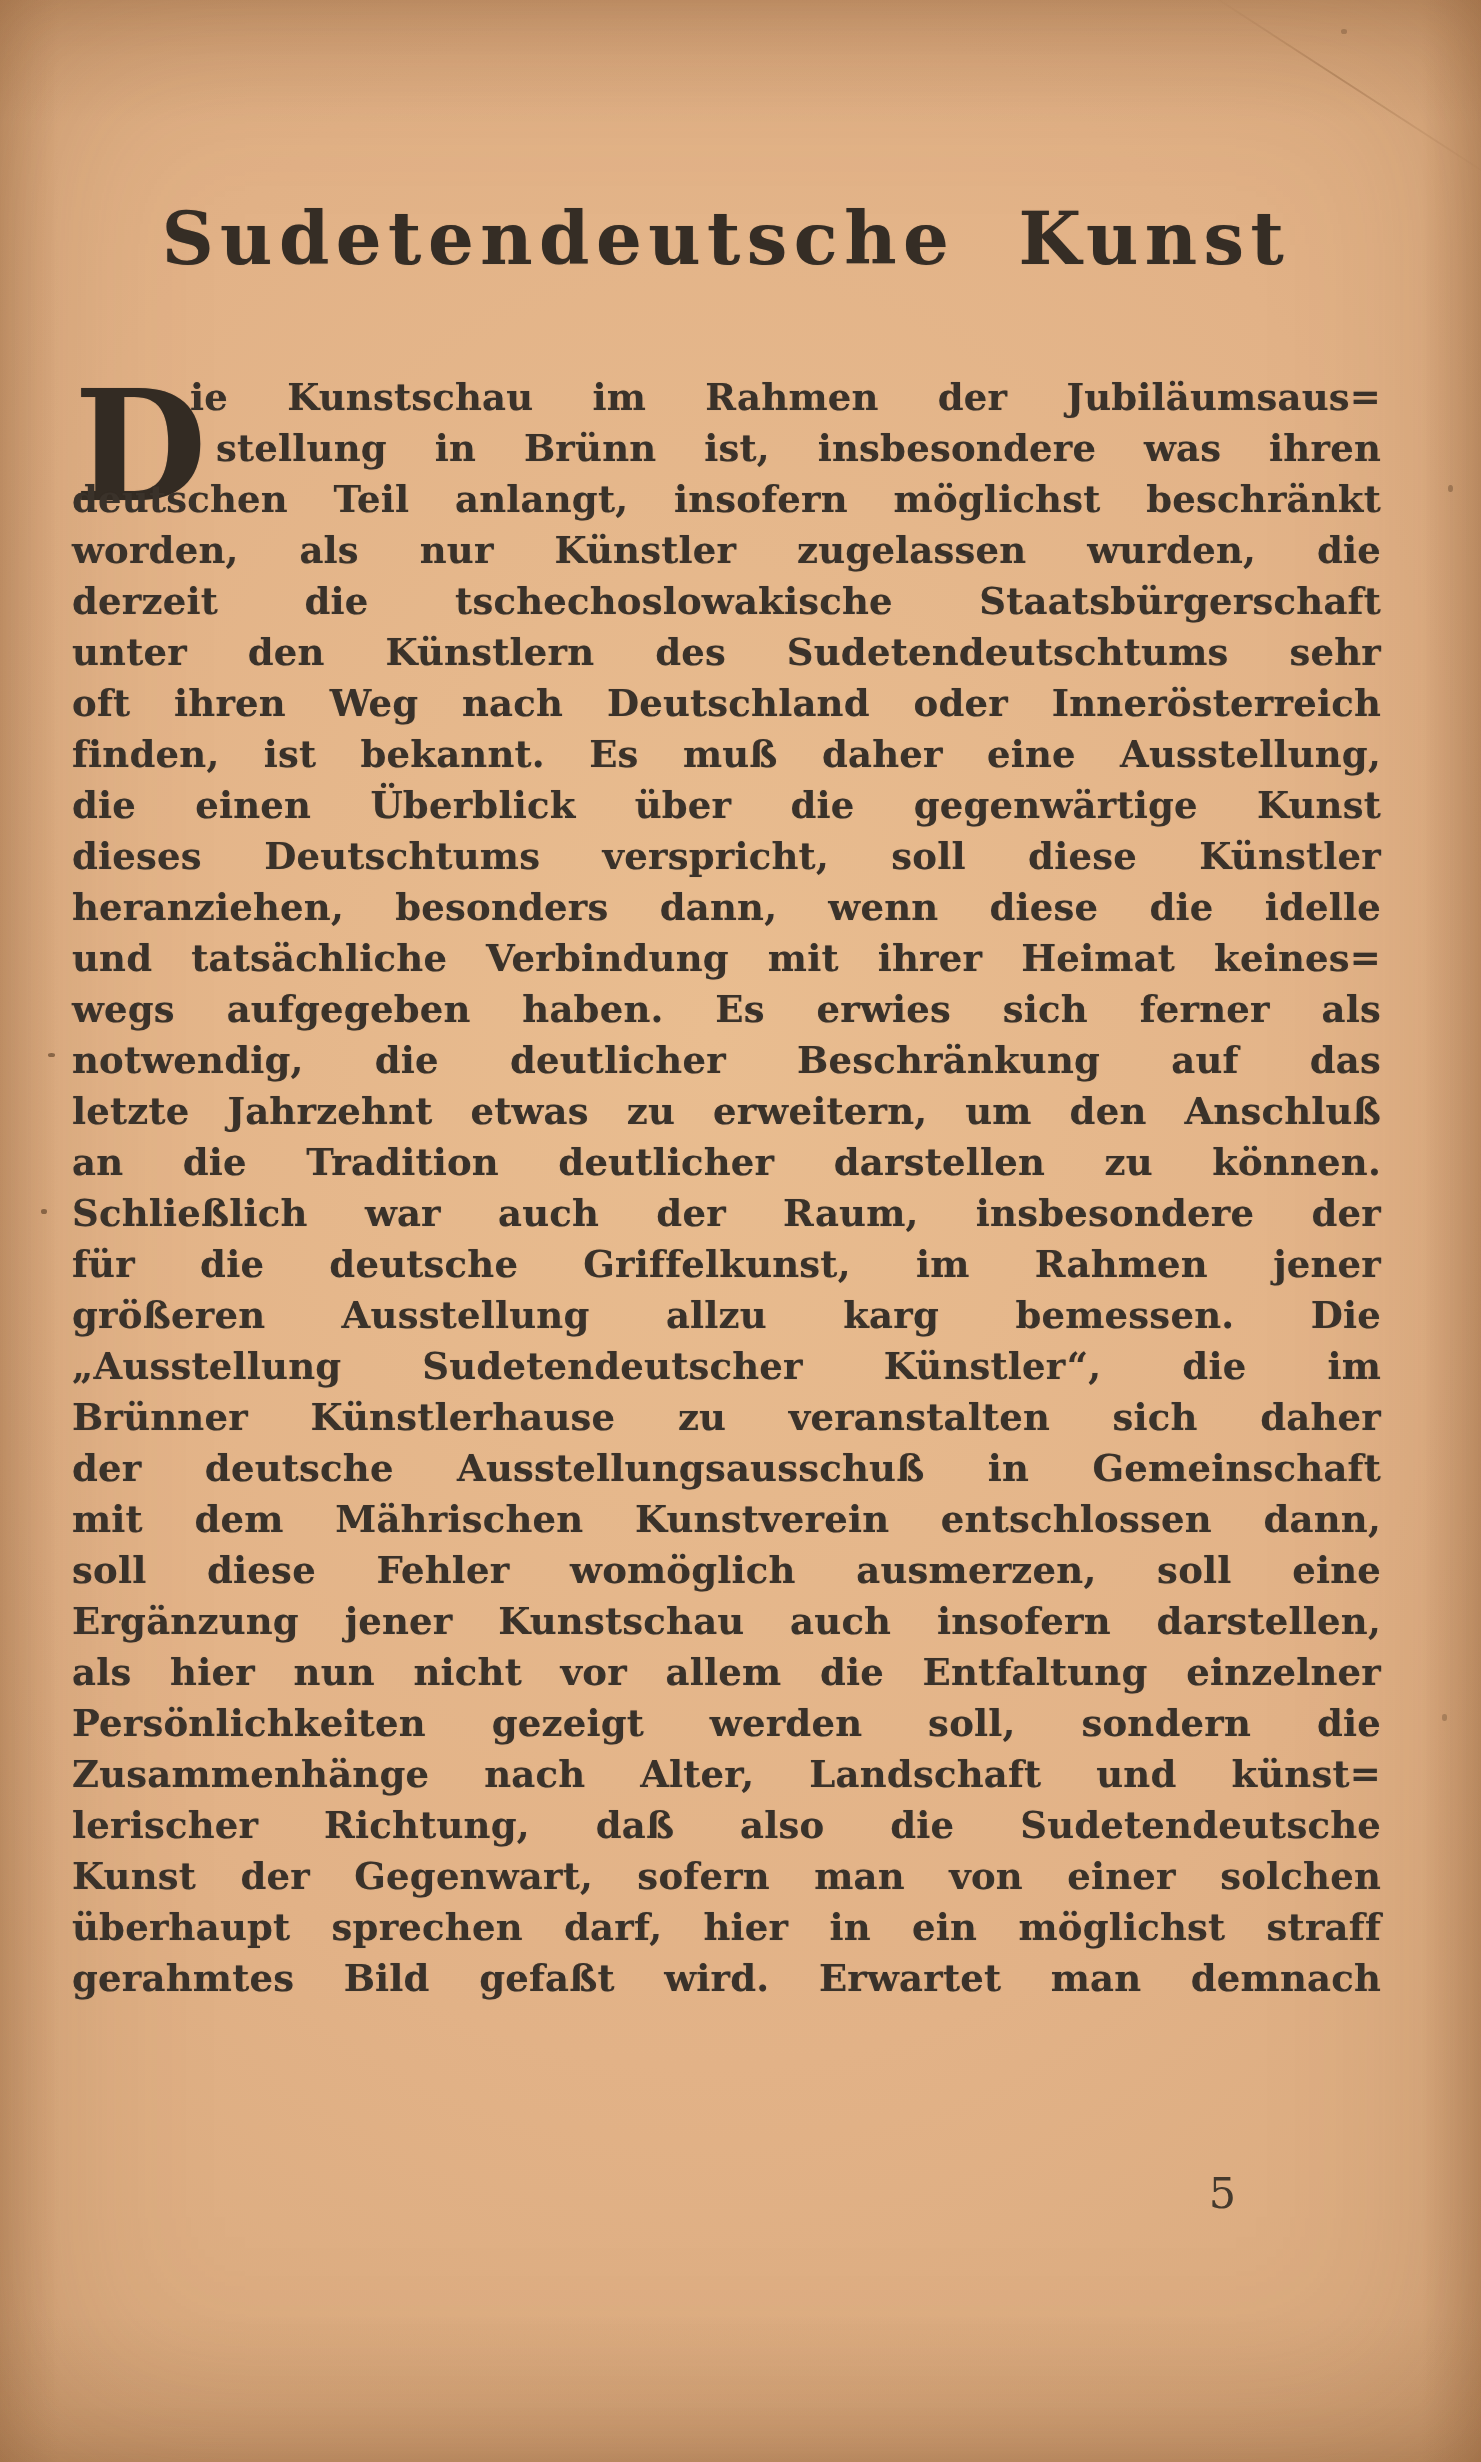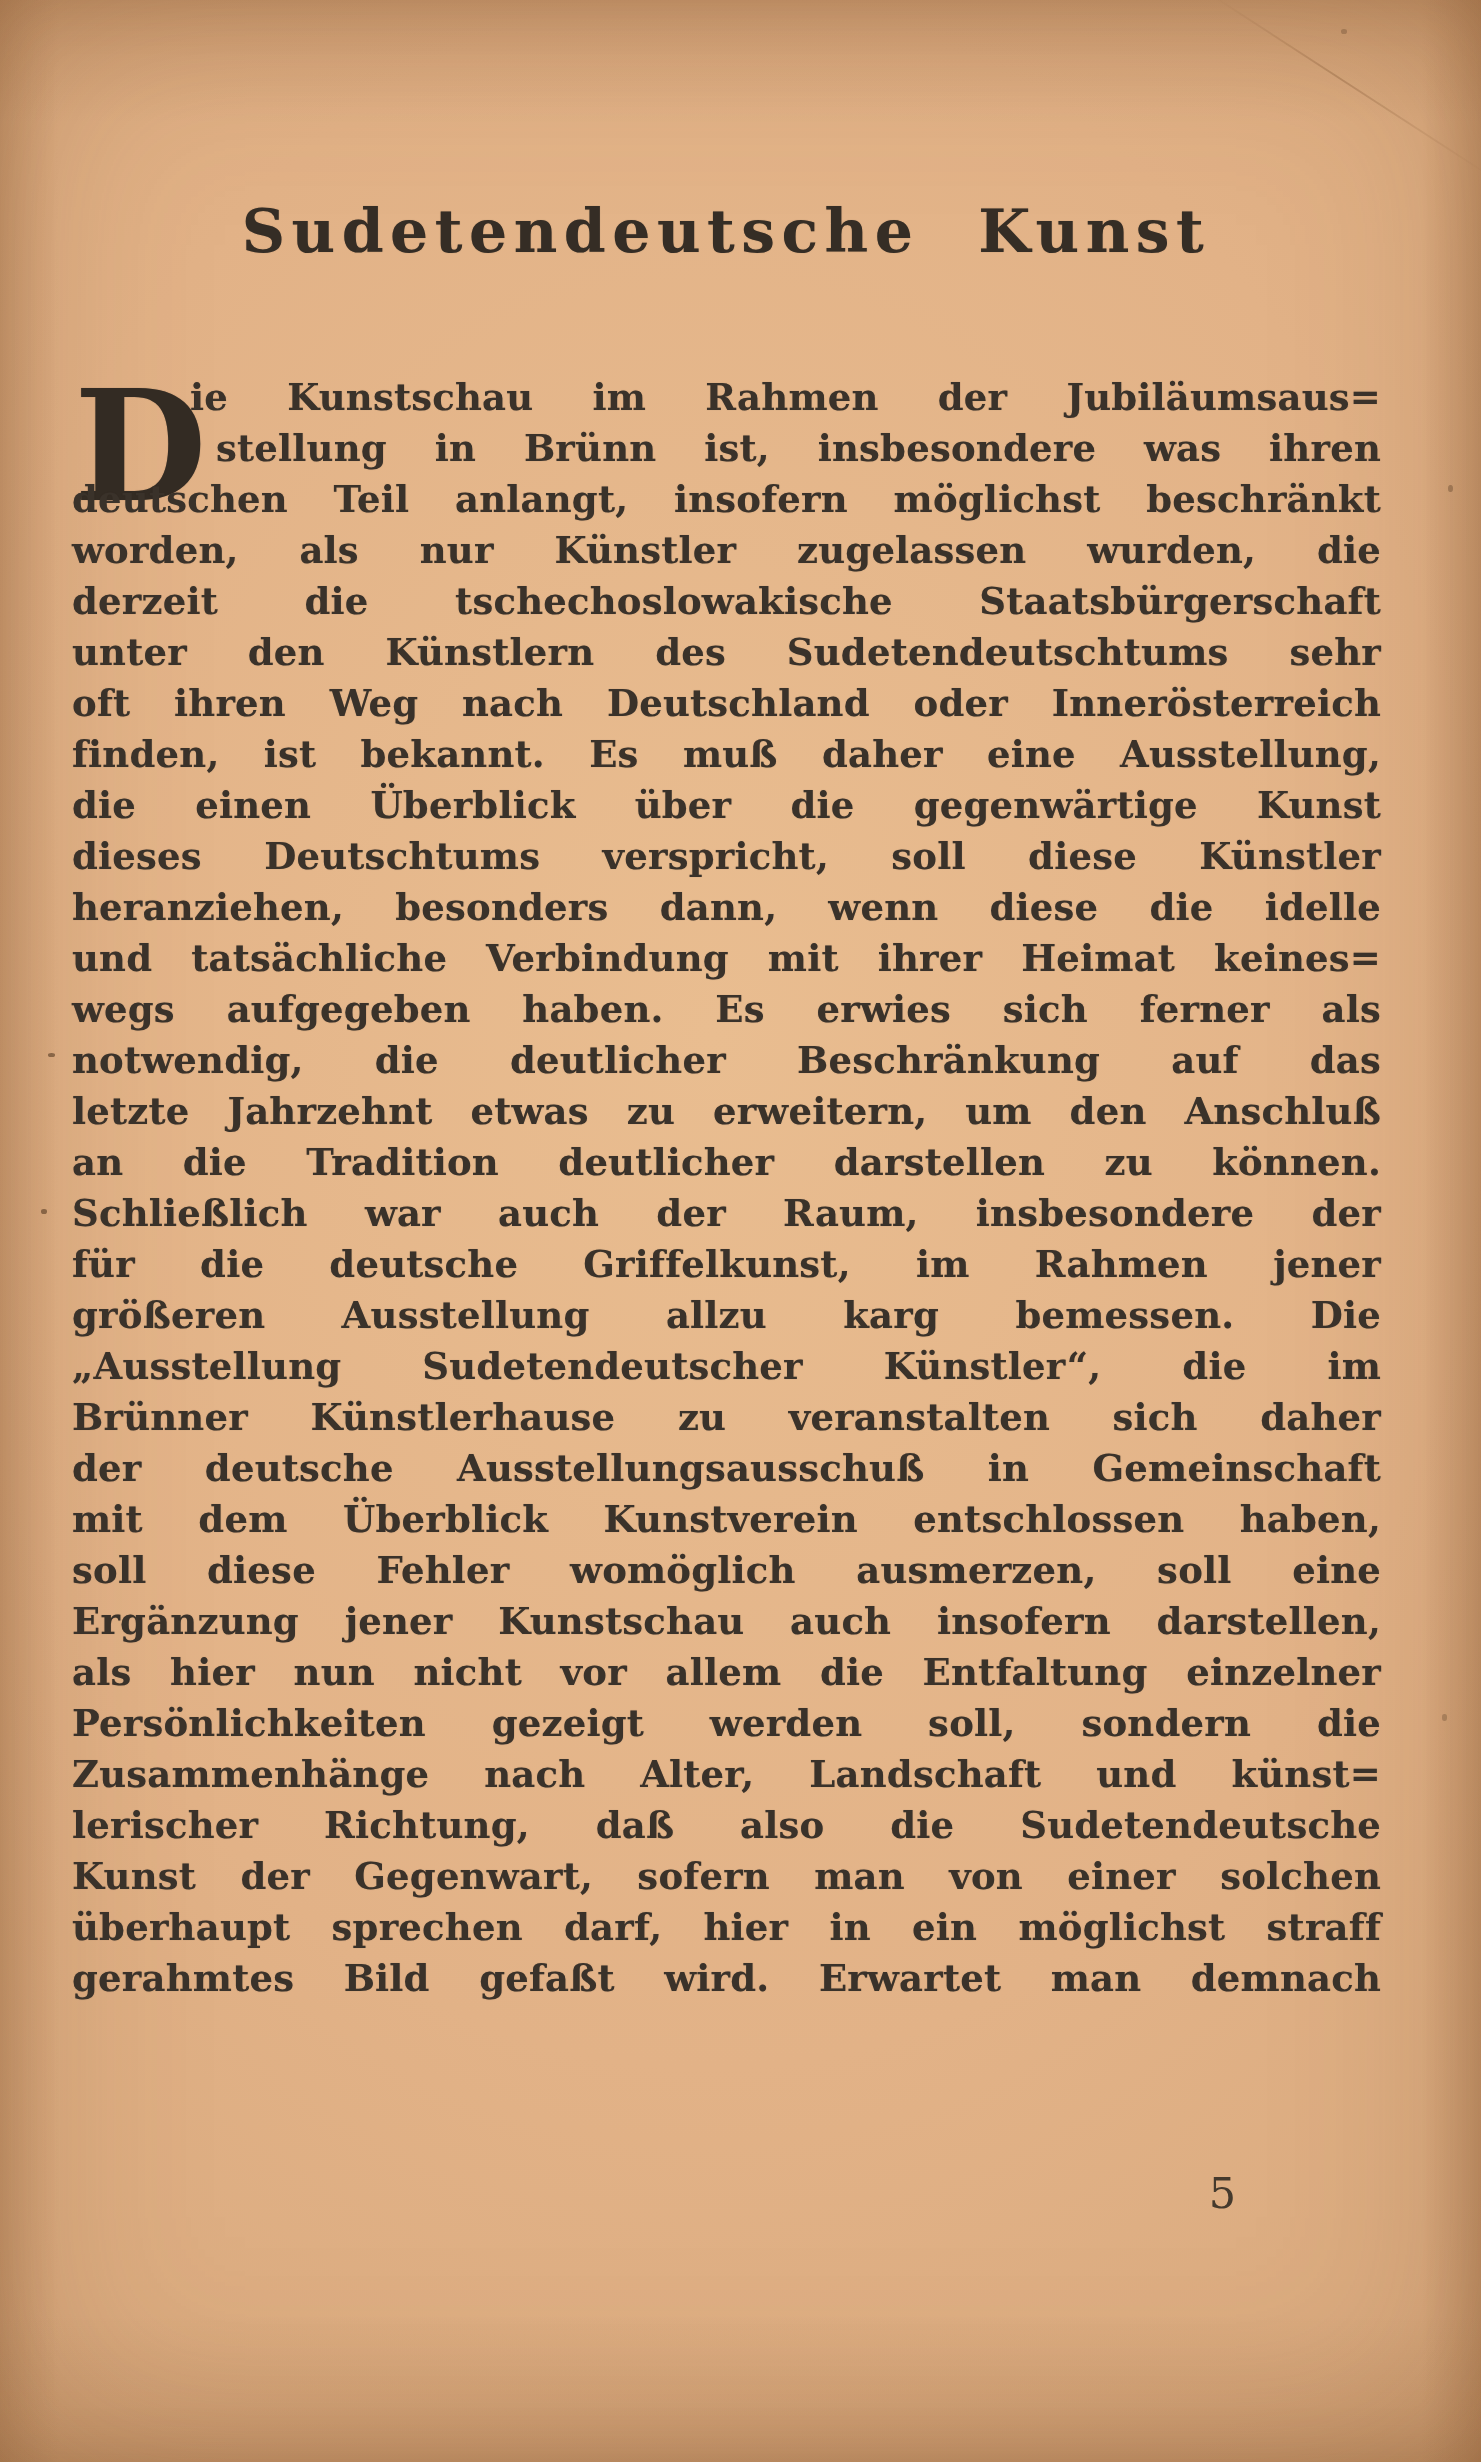--- a/index.html
+++ b/index.html
@@ -47,21 +47,21 @@
   .speck.s3 { left: 1448px; top: 485px;  width: 4.6px;  height: 7.4px; opacity: .6; }
   .speck.s4 { left: 1442px; top: 1714px; width: 4.6px;  height: 6.5px; opacity: .5; }
   .speck.s5 { left: 1341px; top: 29px;  width: 5.6px;  height: 4.6px; opacity: .5; }
 
   .title {
     position: absolute;
     left: 69px;
     width: 1314px;
     top: 196px;
     text-align: center;
-    font-size: 60px;
+    font-size: 72px;
     font-weight: bold;
     letter-spacing: 6.5px;
     word-spacing: 31.5px;
     white-space: nowrap;
     color: #352d25;
     text-shadow: 0 0 0.9px rgba(53,45,37,0.4);
   }
 
   .body-block {
     position: absolute;
@@ -138,21 +138,21 @@
       <div class="body-line">wegs aufgegeben haben. Es erwies sich ferner als</div>
       <div class="body-line">notwendig, die deutlicher Beschränkung auf das</div>
       <div class="body-line">letzte Jahrzehnt etwas zu erweitern, um den Anschluß</div>
       <div class="body-line">an die Tradition deutlicher darstellen zu können.</div>
       <div class="body-line">Schließlich war auch der Raum, insbesondere der</div>
       <div class="body-line">für die deutsche Griffelkunst, im Rahmen jener</div>
       <div class="body-line">größeren Ausstellung allzu karg bemessen. Die</div>
       <div class="body-line">„Ausstellung Sudetendeutscher Künstler“, die im</div>
       <div class="body-line">Brünner Künstlerhause zu veranstalten sich daher</div>
       <div class="body-line">der deutsche Ausstellungsausschuß in Gemeinschaft</div>
-      <div class="body-line">mit dem Überblick Kunstverein entschlossen haben,</div>
+      <div class="body-line">mit dem Mährischen Kunstverein entschlossen dann,</div>
       <div class="body-line">soll diese Fehler womöglich ausmerzen, soll eine</div>
       <div class="body-line">Ergänzung jener Kunstschau auch insofern darstellen,</div>
       <div class="body-line">als hier nun nicht vor allem die Entfaltung einzelner</div>
       <div class="body-line">Persönlichkeiten gezeigt werden soll, sondern die</div>
       <div class="body-line">Zusammenhänge nach Alter, Landschaft und künst=</div>
       <div class="body-line">lerischer Richtung, daß also die Sudetendeutsche</div>
       <div class="body-line">Kunst der Gegenwart, sofern man von einer solchen</div>
       <div class="body-line">überhaupt sprechen darf, hier in ein möglichst straff</div>
       <div class="body-line">gerahmtes Bild gefaßt wird. Erwartet man demnach</div>
     </div>

